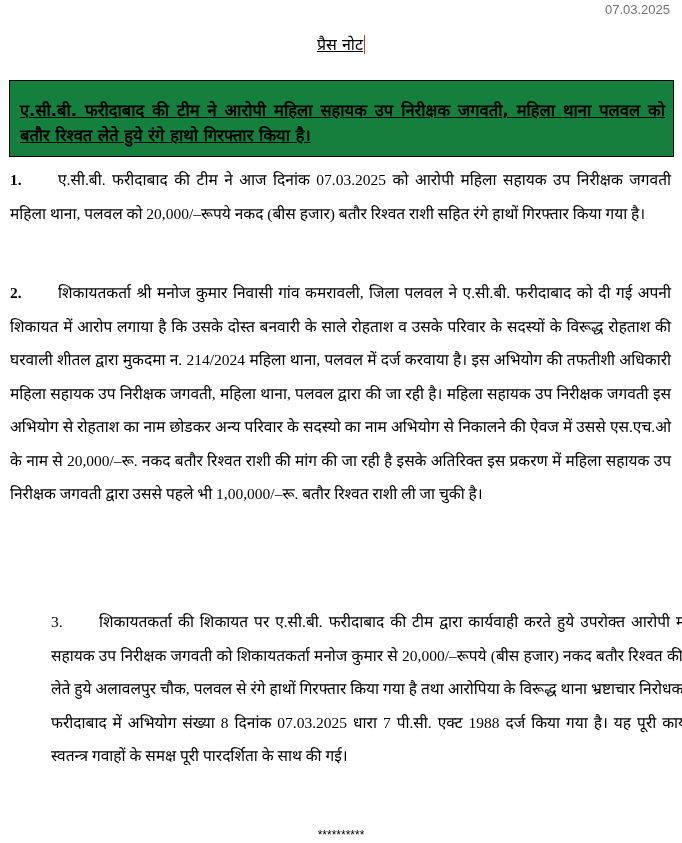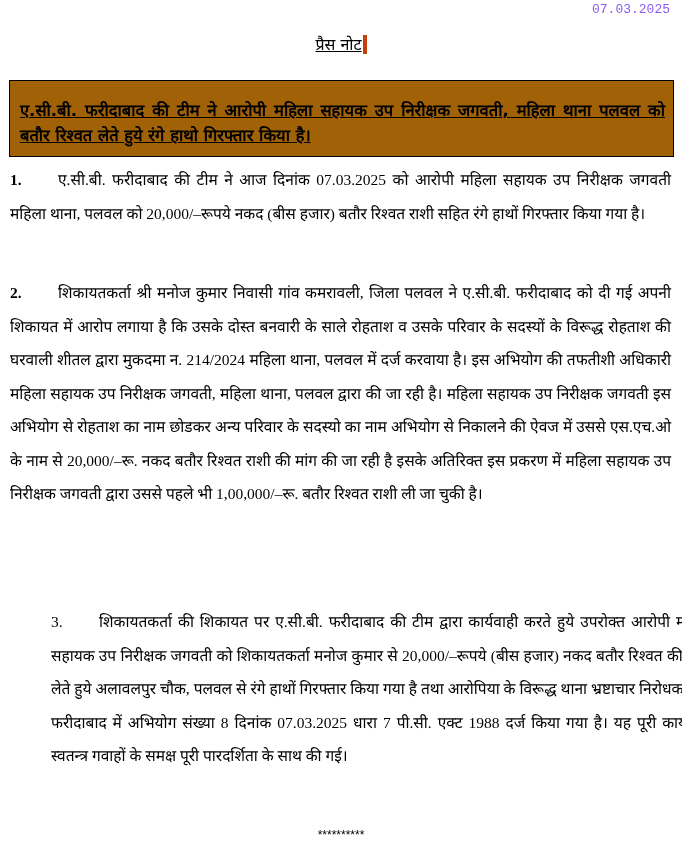--- a/index.html
+++ b/index.html
@@ -3,31 +3,31 @@
 <meta charset="utf-8">
 <style>
   html, body { margin:0; padding:0; background:#ffffff; }
   body {
     width:682px; height:843px; position:relative; overflow:hidden;
     font-family:"DejaVu Sans","Liberation Sans",sans-serif;
     color:#000;
   }
   .date {
     position:absolute; top:2px; right:12px;
-    font-family:Liberation Mono, monospace;
-    font-size:13px; color:#8b5cf6;
+    font-family:Liberation Sans, sans-serif;
+    font-size:13px; color:#737373;
   }
   .title {
     position:absolute; top:33px; left:0; width:682px; text-align:center;
     font-size:16px;
   }
-  .title span { text-decoration:underline; border-right:4px solid #c2410c; padding-right:1px; }
+  .title span { text-decoration:underline; border-right:1px solid #c2410c; padding-right:1px; }
   .headline-box {
     position:absolute; left:9px; top:80px; width:665px; height:77px;
-    background:#a16207; border:1.5px solid #000; box-sizing:border-box;
+    background:#15803d; border:1.5px solid #000; box-sizing:border-box;
     padding:17px 8px 0 10px;
   }
   .headline-box p {
     margin:0; font-size:16.5px; font-weight:bold; line-height:25px;
     text-decoration:underline; text-align:justify; text-align-last:left;
   }
   .para {
     position:absolute; left:10px; width:661px;
     font-size:15.5px; line-height:33.5px; text-align:justify;
     margin:0;

